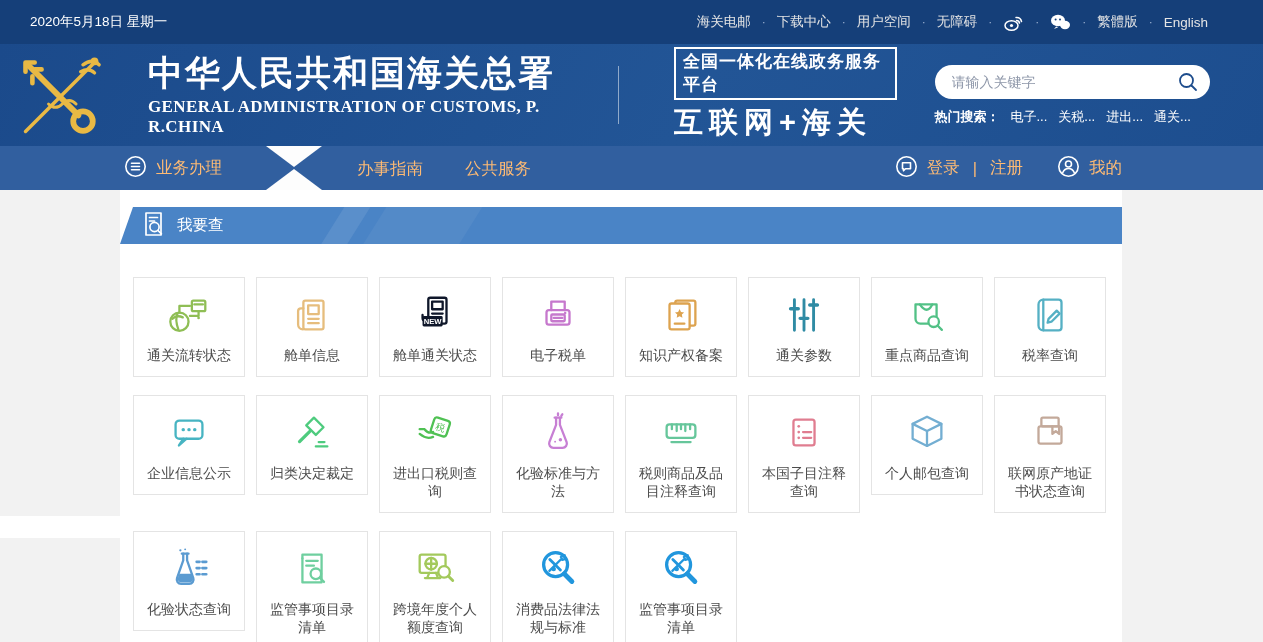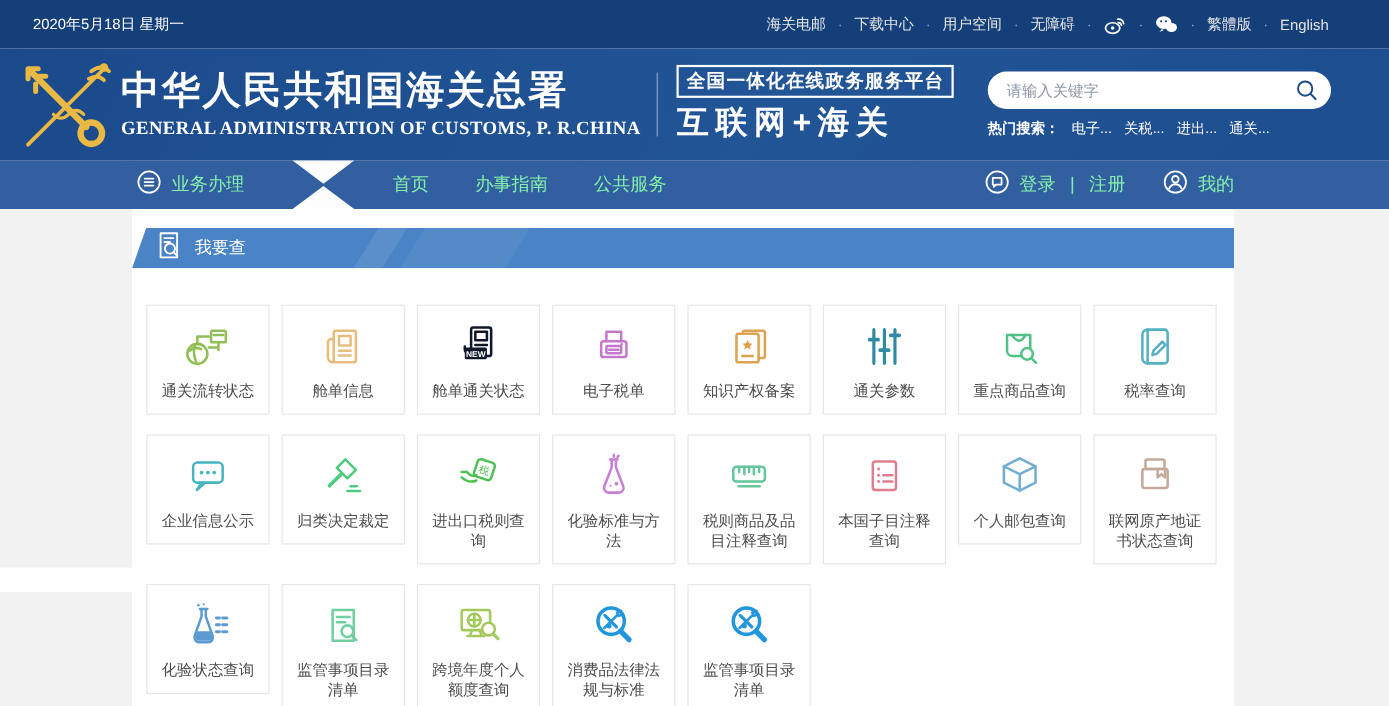--- a/index.html
+++ b/index.html
@@ -15,41 +15,41 @@
     padding:0 55px 0 30px; font-size:13.5px;
   }
   .topbar-right { display:flex; align-items:center; gap:11px; }
   .topbar-right .sep { color:#9db2d2; font-size:12px; }
   .topbar a, .tblink { color:#e5e5e5; text-decoration:none; cursor:pointer; }
   .tbicon { display:inline-flex; align-items:center; cursor:pointer; }
   
   .header {
     height:102px; color:#fff; position:relative;
     background:linear-gradient(120deg,#1b4a8b 0%,#225596 55%,#1d4e8f 100%);
-    display:flex; align-items:center; padding:0 53px 0 14px;
+    display:flex; align-items:center; padding:0 53px 0 14px;gap:38px;
   }
   .logo { width:92px; height:88px; flex:0 0 auto; cursor:pointer; }
   .title-block { margin-left:4px; }
   .title-cn { font-size:35px; font-weight:bold; letter-spacing:2px; line-height:1.15; }
   .title-en { font-family:"Liberation Serif","DejaVu Serif",serif; font-weight:bold; font-size:17px; letter-spacing:.4px; margin-top:3px; }
   .hdr-divider { width:1px; height:58px; background:rgba(255,255,255,.5); margin:0 17px 0 15px; }
   .platform-badge { display:inline-block; border:2px solid #fff; padding:1px 7px 2px; font-size:17px; font-weight:bold; letter-spacing:1px; }
   .platform-name { font-size:29px; font-weight:bold; letter-spacing:6px; margin-top:3px; }
   .search-area { margin-left:auto; width:312px; }
   .search-pill {
     height:34px; background:#fff; border-radius:17px;
     display:flex; align-items:center; padding:0 11px 0 17px;
   }
   .search-pill input { border:none; outline:none; flex:1; font-size:14px; color:#be185d; background:transparent; font-family:inherit; }
   .search-pill input::placeholder { color:#8e97a9; }
   .search-btn { cursor:pointer; display:flex; align-items:center; }
   .hot-row { margin-top:9px; font-size:13px; display:flex; gap:11px; white-space:nowrap; }
   .hot-row .hot-item { cursor:pointer; }
   
-  .nav { height:44px; background:#315f9f; color:#86efac; }
+  .nav { height:44px; background:#315f9f; color:#fdba74; }
   .nav-inner { margin-left:120px; width:1002px; height:100%; display:flex; align-items:center; }
   .menu-item { display:flex; align-items:center; gap:9px; font-size:16.5px; cursor:pointer; padding-left:4px; width:146px; }
   .bowtie { position:relative; width:56px; height:44px; flex:0 0 auto; }
   .bowtie::before { content:""; position:absolute; top:0; left:0;
     border-left:28px solid transparent; border-right:28px solid transparent; border-top:21px solid #fdfdfd; }
   .bowtie::after { content:""; position:absolute; bottom:0; left:0;
     border-left:28px solid transparent; border-right:28px solid transparent; border-bottom:21px solid #fdfdfd; }
   .nav-links { display:flex; margin-left:14px; }
   .nav-link { padding:0 21px; font-size:16.5px; cursor:pointer; line-height:44px; }
   .nav-right { margin-left:auto; display:flex; align-items:center; font-size:16.5px; gap:9px; }
@@ -170,21 +170,20 @@
       <span>
         <svg width="23" height="23" viewBox="0 0 23 23" fill="none" stroke="#fff" stroke-width="1.6" stroke-linecap="round">
           <circle cx="11.5" cy="11.5" r="9.7"></circle>
             <path d="M7.5 8.3h8 M7.5 11.5h8 M7.5 14.7h8"></path>
         </svg>
       </span>
       <span>业务办理</span>
     </div>
     <div class="bowtie"></div>
     <div class="nav-links">
-      <span class="nav-link">首页</span>
       <span class="nav-link">办事指南</span>
       <span class="nav-link">公共服务</span>
     </div>
     <div class="nav-right">
       <span>
         <svg width="23" height="23" viewBox="0 0 23 23" fill="none" stroke="#fff" stroke-width="1.6" stroke-linecap="round" stroke-linejoin="round">
           <circle cx="11.5" cy="11.5" r="9.7"></circle>
             <path d="M7.5 7.8h8v6h-5l-2 2v-2h-1z"></path>
         </svg>
       </span>

